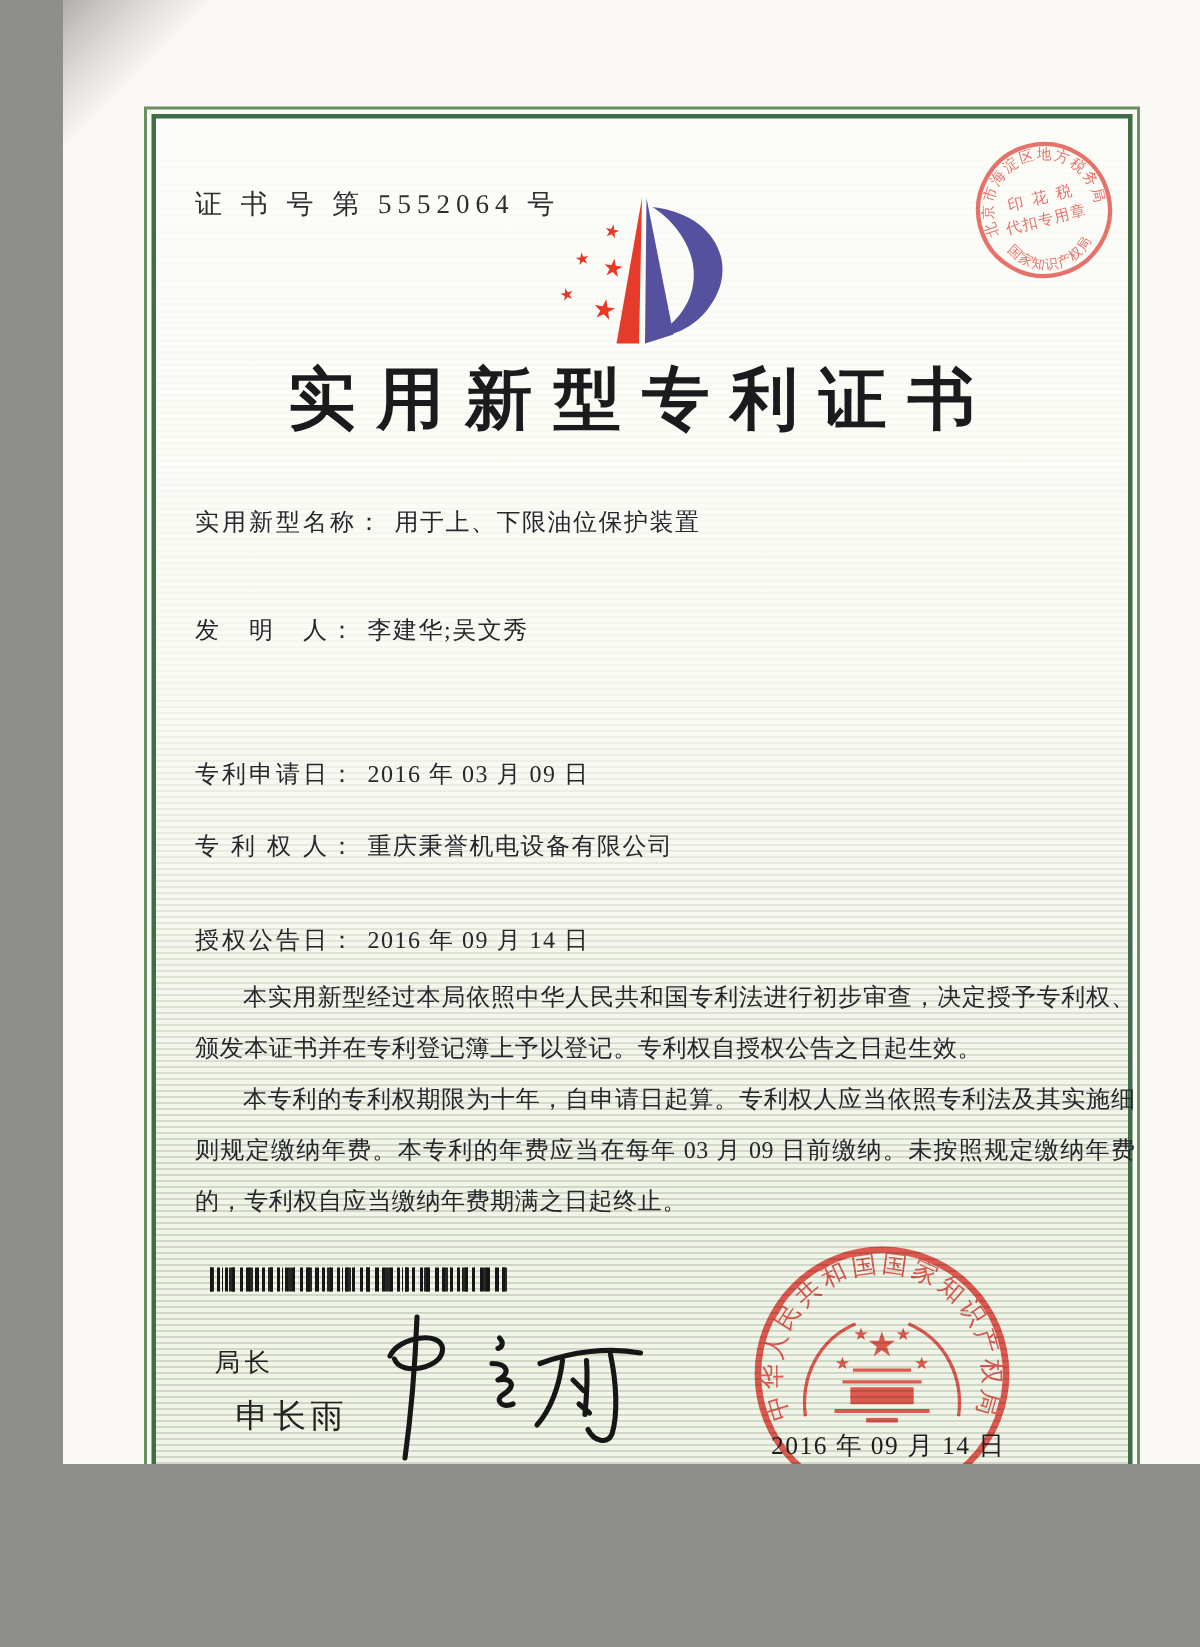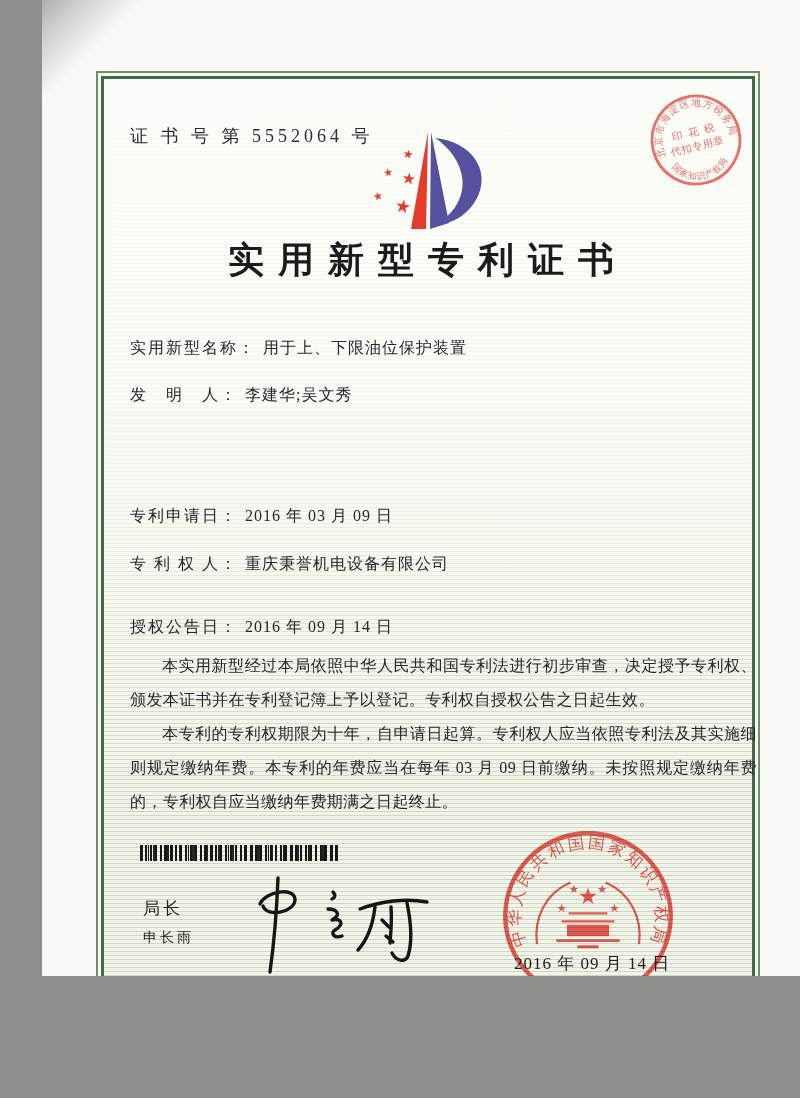--- a/index.html
+++ b/index.html
@@ -17,39 +17,39 @@
     border:2px solid #6a8f63;box-sizing:border-box;}
   .frame-inner{position:absolute;inset:3px;border:3px solid #3f6d47;box-sizing:border-box;
     background:
       linear-gradient(180deg,rgba(253,253,249,.96) 0%,rgba(253,253,249,.78) 38%,rgba(253,253,249,.30) 60%,rgba(253,253,249,0) 74%),
       repeating-linear-gradient(180deg,rgba(120,156,114,.30) 0 1px,rgba(120,156,114,0) 1px 4px),
       #f2f3e9;}
 
   .certno{position:absolute;left:88px;top:124px;font-size:18px;letter-spacing:4px;color:#2d2d30;}
   .logo{position:absolute;left:323px;top:129px;}
   .title{position:absolute;left:54px;top:236px;width:664px;text-align:center;
-    font-size:36px;font-weight:700;letter-spacing:14px;color:#1b1b1d;}
+    font-size:45px;font-weight:700;letter-spacing:14px;color:#1b1b1d;}
 
   .field{position:absolute;left:88px;font-size:16px;color:#26262c;white-space:nowrap;}
   .flabel{letter-spacing:2px;margin-right:7px;}
   .fvalue{letter-spacing:1px;}
-  .f0{top:338px}.f1{top:385px}.f2{top:451px}.f3{top:506px}.f4{top:554px}.f5{top:617px}
+  .f0{top:338px}.f1{top:410px}.f2{top:451px}.f3{top:506px}.f4{top:554px}.f5{top:617px}
 
   .paras{position:absolute;left:88px;top:649px;width:627px;font-size:16px;line-height:34px;
     color:#26262c;text-align:justify;}
   .paras p{margin:0;text-indent:2em;letter-spacing:.4px;}
 
   .barcode{position:absolute;left:98px;top:845px;width:198px;height:16px;
     background:
       repeating-linear-gradient(90deg,#161616 0 2px,rgba(0,0,0,0) 2px 5px),
       repeating-linear-gradient(90deg,#161616 0 1px,rgba(0,0,0,0) 1px 8px),
       repeating-linear-gradient(90deg,rgba(22,22,22,.92) 0 3px,rgba(0,0,0,0) 3px 13px);}
 
   .signer-title{position:absolute;left:101px;top:897px;font-size:17px;letter-spacing:3px;color:#222;}
-  .signer-name{position:absolute;left:101px;top:929px;font-size:14px;letter-spacing:3px;color:#222;}
+  .signer-name{position:absolute;left:115px;top:929px;font-size:22px;letter-spacing:3px;color:#222;}
   .signature{position:absolute;left:198px;top:852px;}
 
   .main-seal{position:absolute;left:458px;top:828px;mix-blend-mode:multiply;opacity:.93;}
   .seal-date{position:absolute;left:472px;top:952px;font-size:17px;letter-spacing:1px;color:#1d1d1f;z-index:5;}
   .tax-seal{position:absolute;left:597px;top:83px;transform:rotate(-14deg);mix-blend-mode:multiply;opacity:.88;}
 
   .flourish{position:absolute;top:954px;}
   .flourish-left{left:47px;}
   .flourish-right{left:637px;transform:scaleX(-1);}
 

